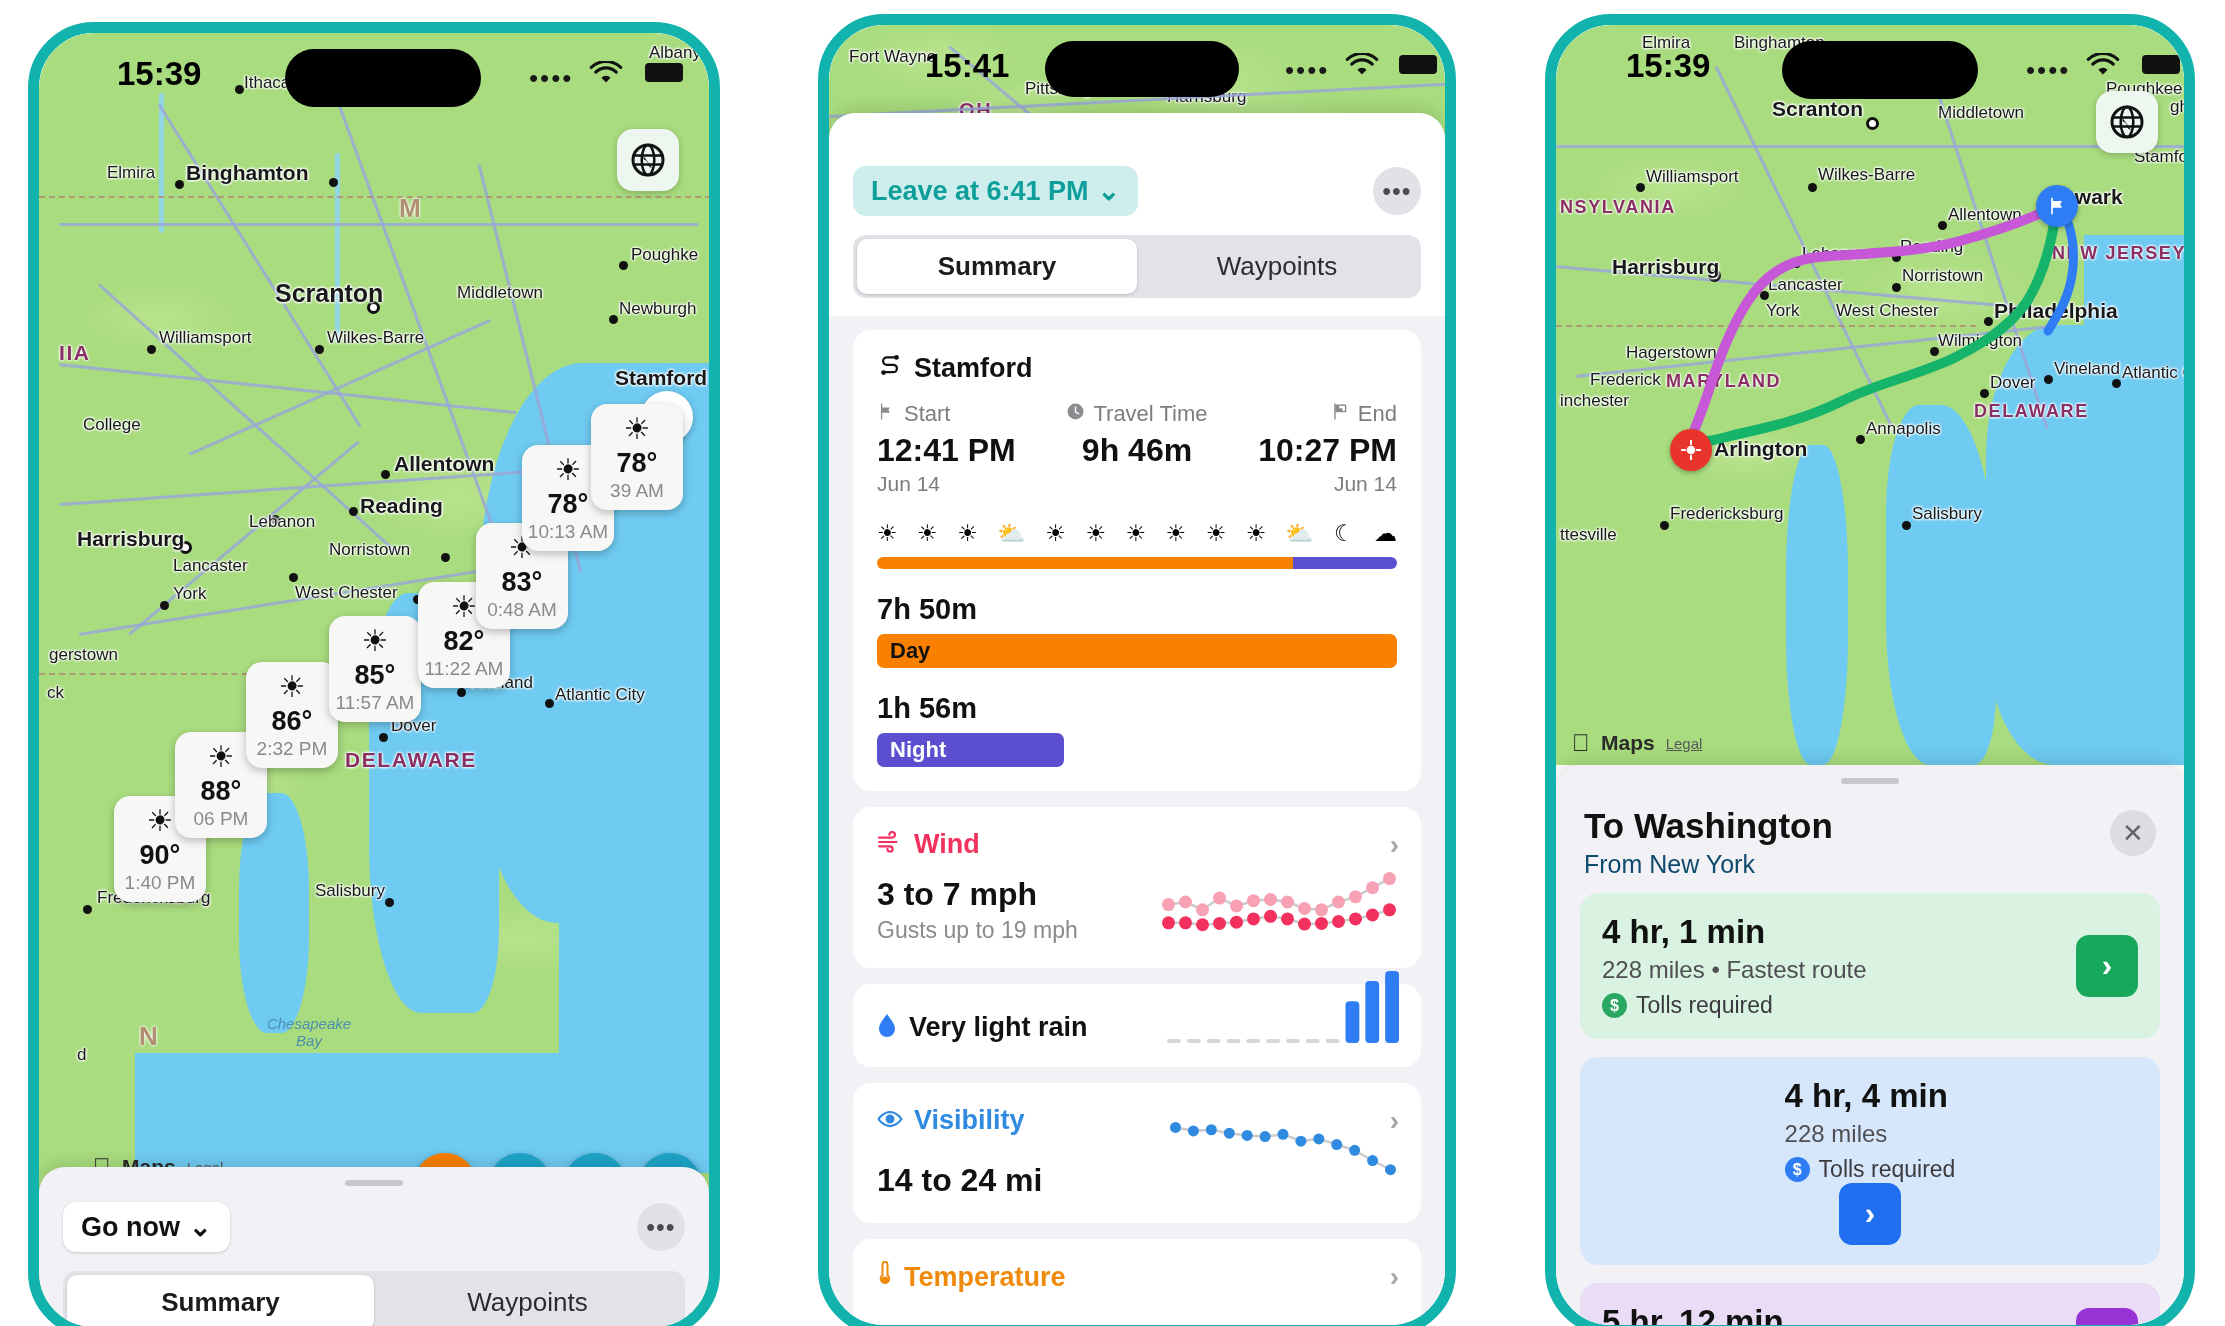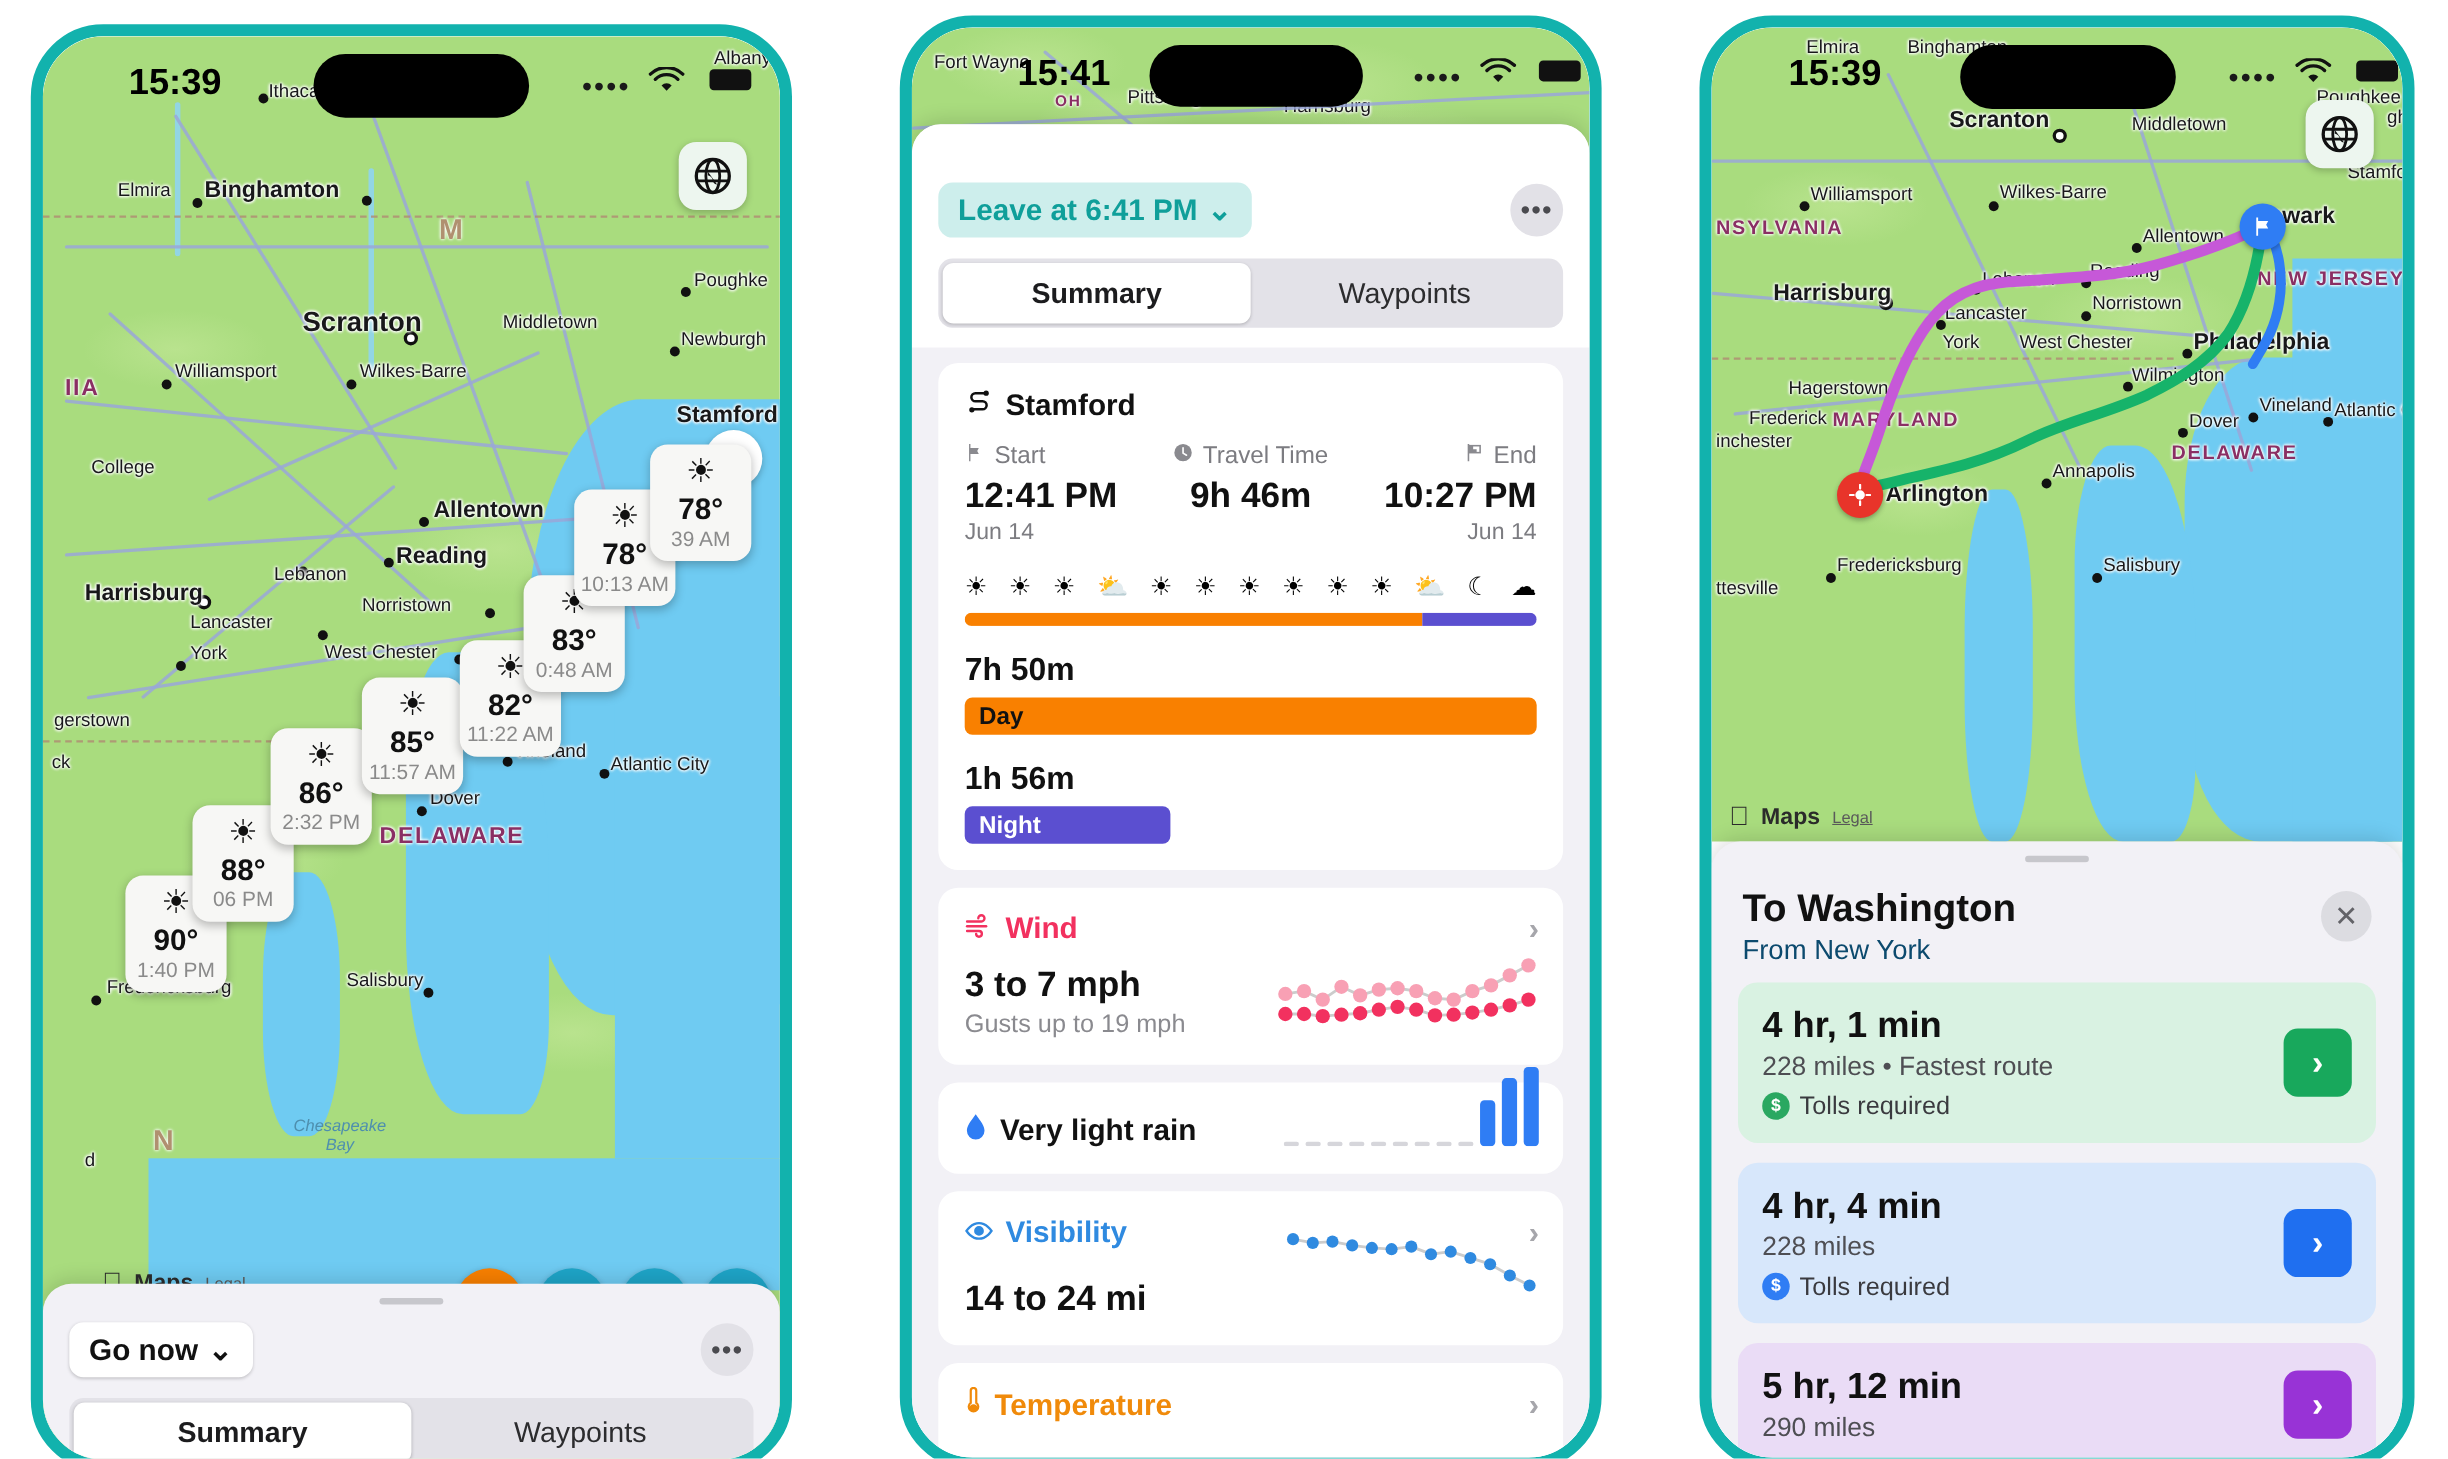--- a/index.html
+++ b/index.html
@@ -274,21 +274,21 @@
     display: flex; align-items: center; justify-content: center;
     font-size: 26px;
   }
   .route-card {
     margin: 0 24px 18px;
     border-radius: 18px;
     padding: 20px 22px;
     display: flex; align-items: center; justify-content: space-between;
   }
   .rc-green { background: #d9f2e2; }
-  .rc-blue  { background: #d7e7fb; }
+  .rc-blue  { background: #d7e7fb; flex-direction: column; }
   .rc-purple{ background: #eadcf6; }
   .rc-time { font-size: 33px; font-weight: 700; color: #111; }
   .rc-dist { font-size: 24px; color: #4e4e53; margin-top: 5px; }
   .rc-toll { display: flex; align-items: center; gap: 9px; font-size: 23px; color: #3a3a3f; margin-top: 8px; }
   .toll-dot {
     width: 25px; height: 25px; border-radius: 50%;
     background: #2aa861; color: #fff;
     display: flex; align-items: center; justify-content: center;
     font-size: 16px; font-weight: 700;
   }
@@ -524,21 +524,21 @@
           <div class="seg inactive">Waypoints</div>
         </div>
       </div>
     </div>
   </div>
 
   <div class="phone" id="phone2">
     <div class="phone-inner">
       <div class="map" style="height:150px;">
         <div class="city-label small" style="left:20px;top:22px;">Fort Wayne</div>
-        <div class="state-label" style="left:130px;top:58px;font-size:14px;">OH</div>
+        <div class="state-label" style="left:130px;top:74px;font-size:20px;">OH</div>
         <div class="city-label small" style="left:196px;top:54px;">Pittsburgh</div>
         <div class="state-label" style="left:342px;top:24px;font-size:18px;">PA</div>
         <div class="city-label small" style="left:338px;top:62px;">Harrisburg</div>
         <div class="road" style="left:0;top:90px;width:640px;transform:rotate(-3deg);"></div>
         <div class="road" style="left:120px;top:20px;width:300px;transform:rotate(40deg);"></div>
       </div>
 
       <div class="statusbar">
         <div class="clock" style="left:96px;">15:41</div>
         <div class="notch" style="left:216px;width:194px;height:56px;"></div>

